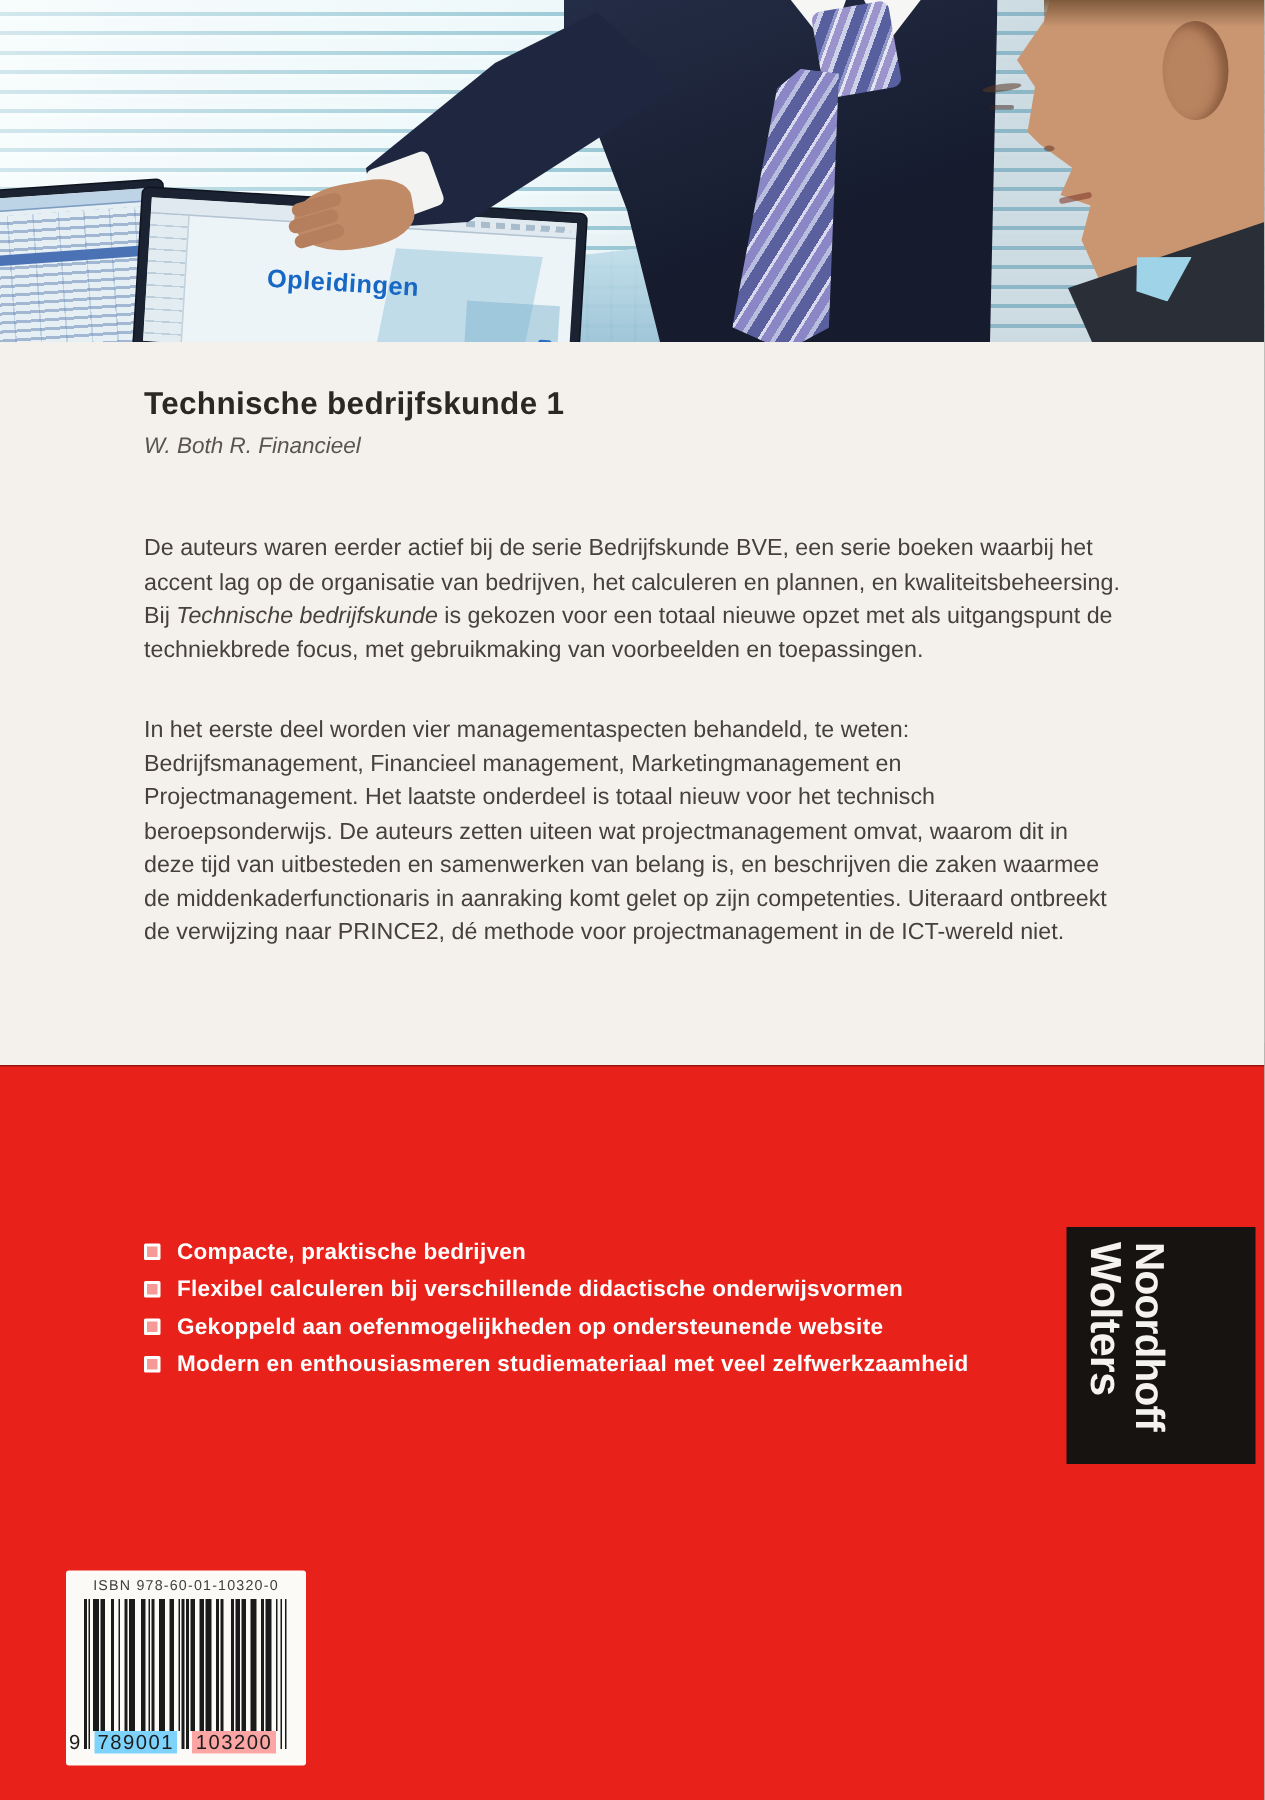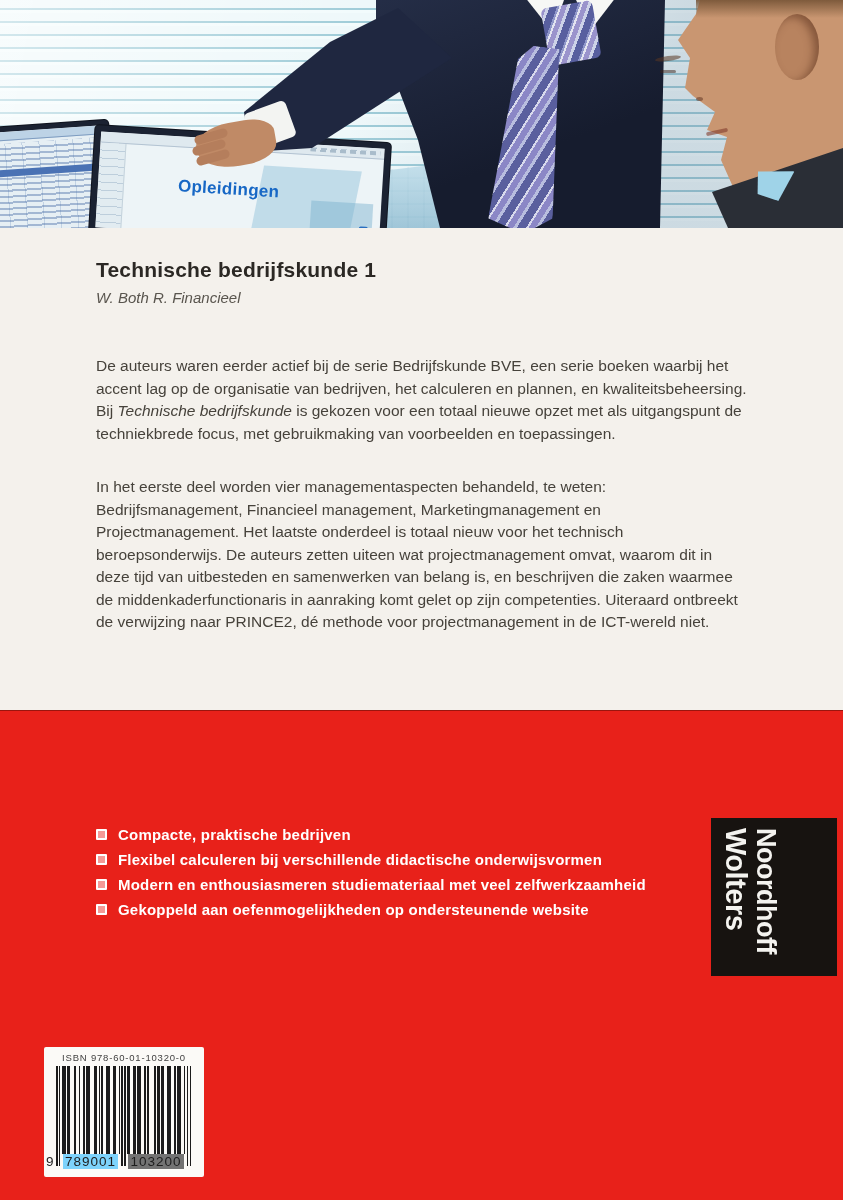--- a/index.html
+++ b/index.html
@@ -92,21 +92,21 @@
   .logo-text .w2{display:block;font-size:27px;letter-spacing:-.5px;}
   
   .barcode-box{position:absolute;left:44px;top:336px;width:160px;height:130px;background:#fbfaf7;border-radius:2px;
     padding:5px 12px 0 12px;}
   .isbn-label{font-size:9.5px;color:#3f3f3f;letter-spacing:.8px;text-align:center;white-space:nowrap;}
   .bars{position:relative;margin-top:3px;width:135px;height:104px;}
   .bars .bar{position:absolute;top:0;background:#1b1b1b;}
   .bc-digits{position:absolute;left:0;top:86px;width:135px;height:18px;font-size:13.5px;color:#1d1d1d;letter-spacing:1px;}
   .bc-digits .d0{position:absolute;left:-11px;top:2px;background:#fbfaf7;padding:0 1px;}
   .bc-digits .d1{position:absolute;left:7px;top:2px;width:55px;text-align:center;background:#7dd3fc;}
-  .bc-digits .d2{position:absolute;left:72px;top:2px;width:56px;text-align:center;background:#737373;}
+  .bc-digits .d2{position:absolute;left:72px;top:2px;width:56px;text-align:center;background:#fca5a5;}
 </style>
 </head>
 <body>
 
 <div class="page">
 
   <div class="photo">
     <div class="wash"></div>
     <div class="reflect"></div>
 
@@ -166,25 +166,25 @@
     <li>
         <span class="sq"></span>
         <span>Compacte, praktische bedrijven</span>
       </li>
         <li>
         <span class="sq"></span>
         <span>Flexibel calculeren bij verschillende didactische onderwijsvormen</span>
       </li>
         <li>
         <span class="sq"></span>
+        <span>Gekoppeld aan oefenmogelijkheden op ondersteunende website</span>
+      </li>
+        <li>
+        <span class="sq"></span>
         <span>Modern en enthousiasmeren studiemateriaal met veel zelfwerkzaamheid</span>
-      </li>
-        <li>
-        <span class="sq"></span>
-        <span>Gekoppeld aan oefenmogelijkheden op ondersteunende website</span>
       </li>
       </ul>
 
     <div class="logo-box">
       <div class="logo-text">
         <span class="w1">Wolters</span>
         <span class="w2">Noordhoff</span>
       </div>
     </div>
 

